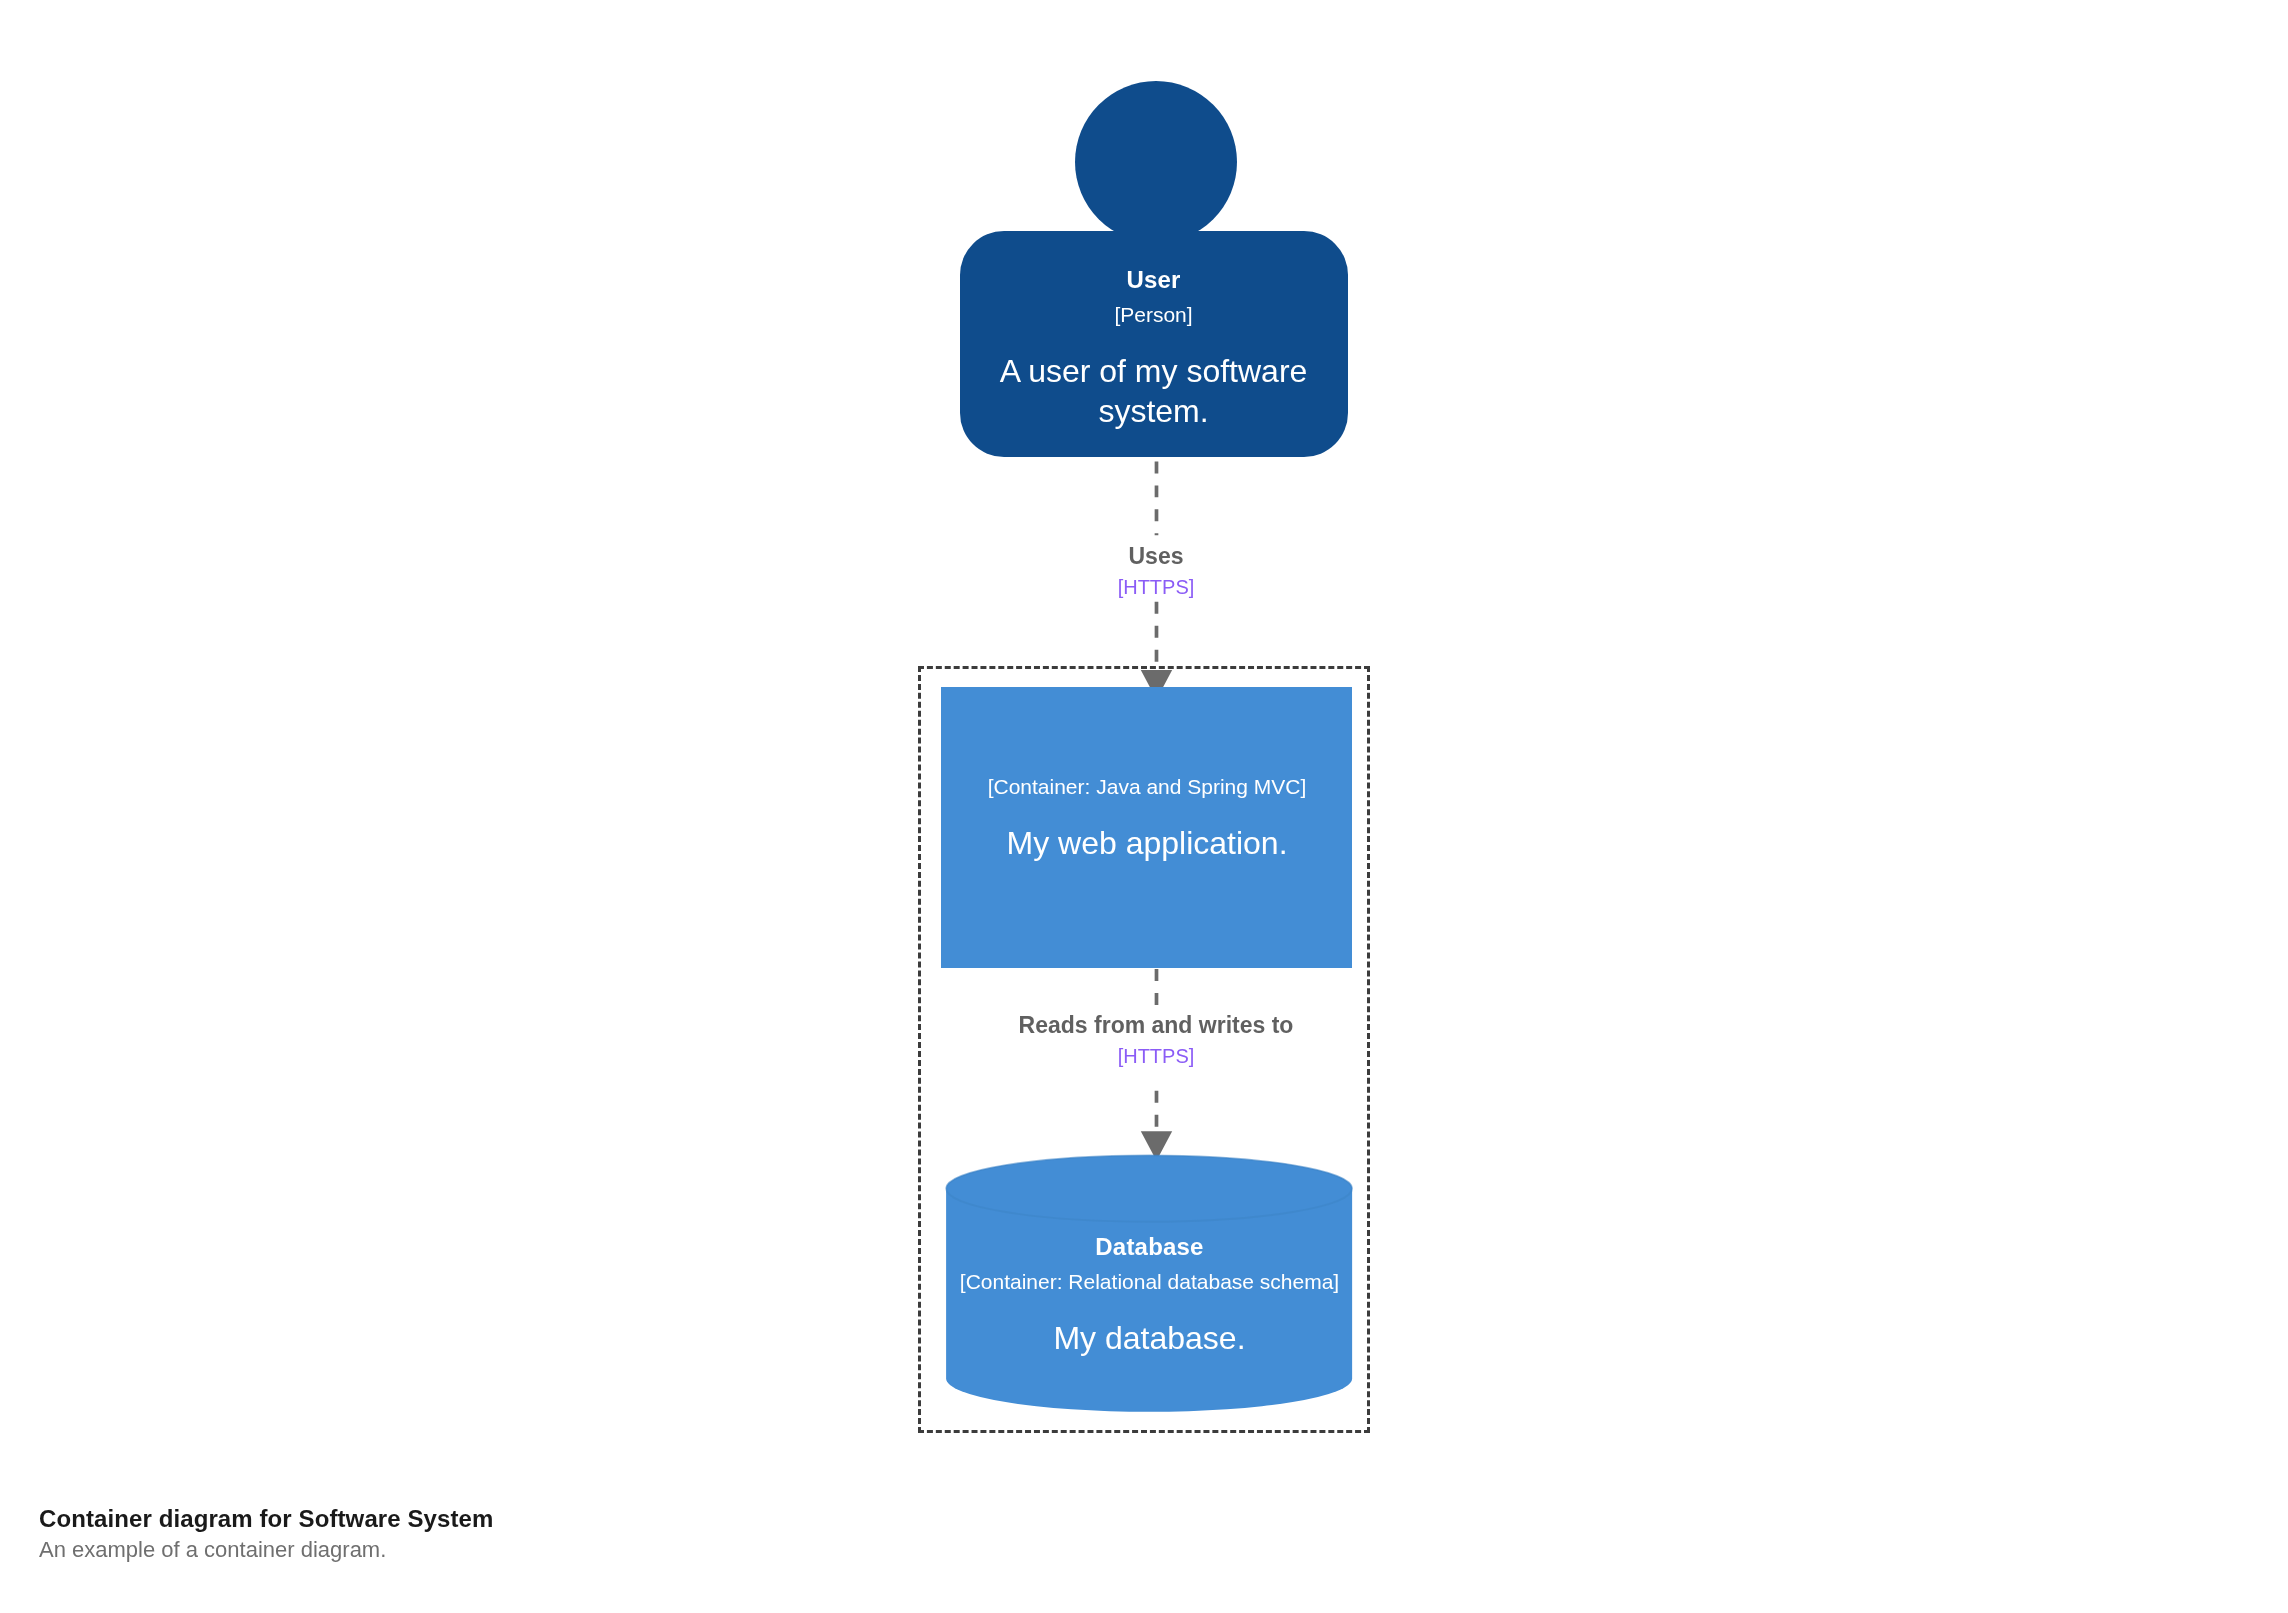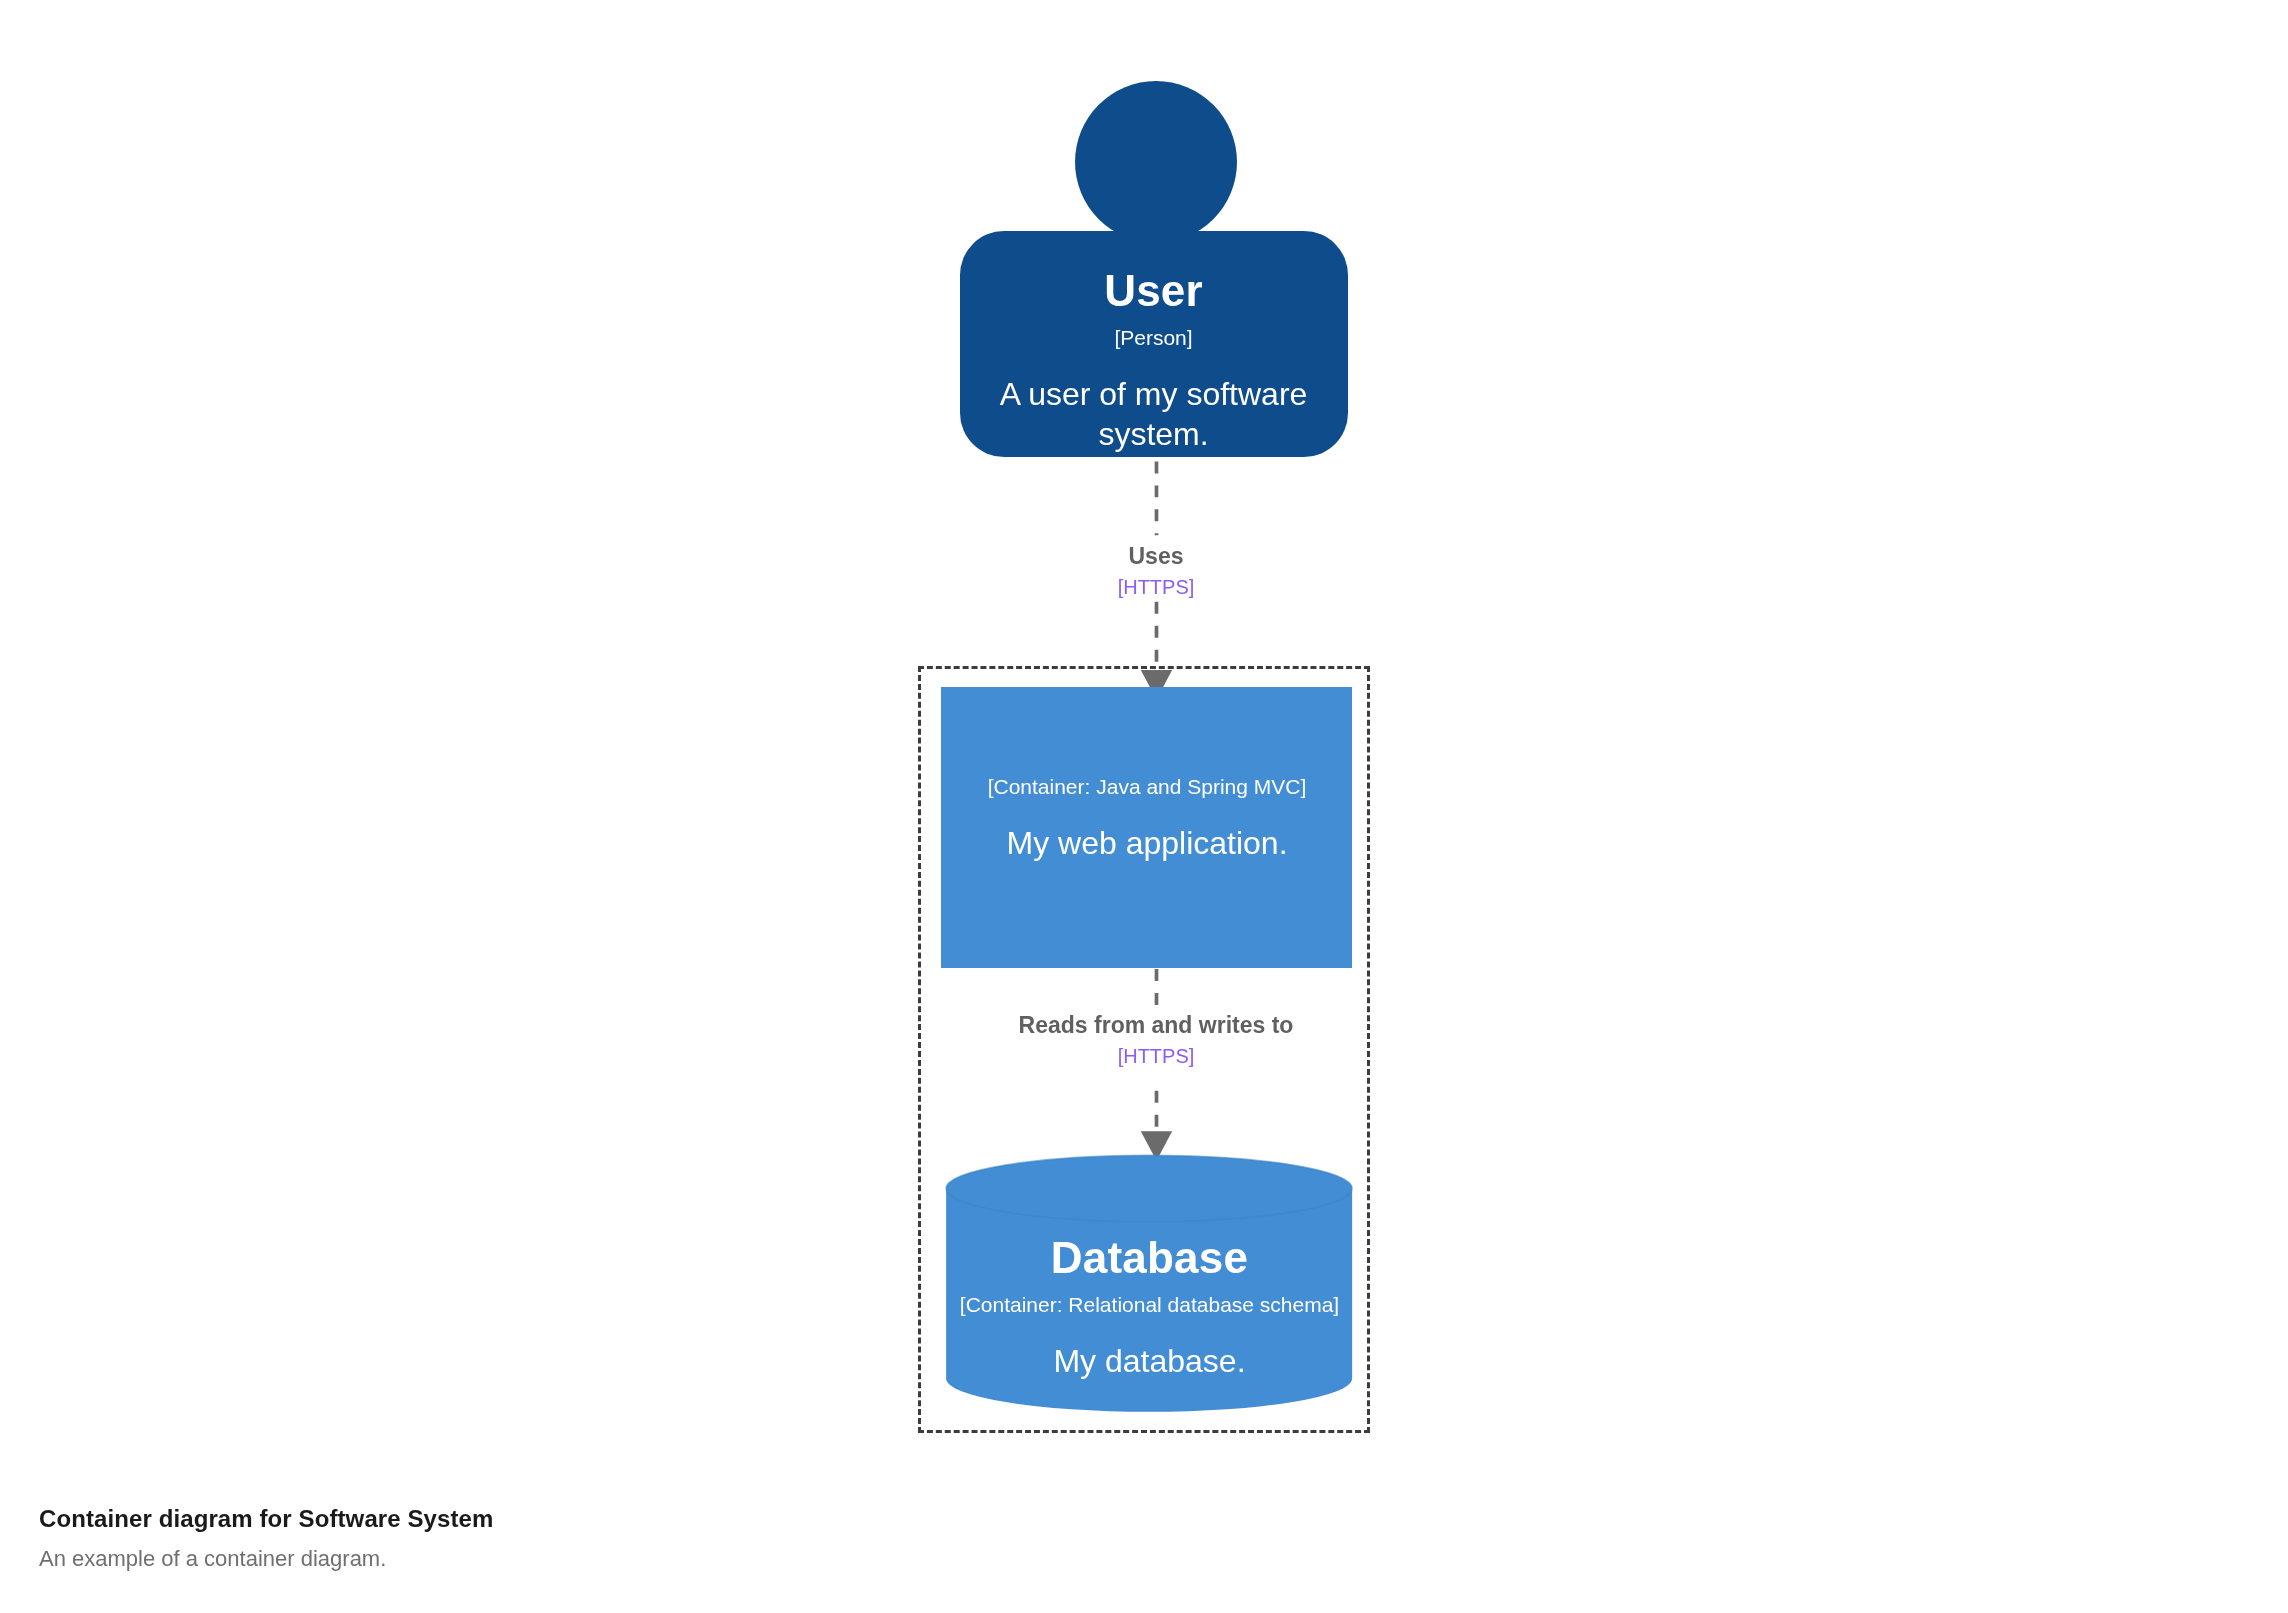--- a/index.html
+++ b/index.html
@@ -27,21 +27,21 @@
   
   .el-text {
     position: absolute;
     text-align: center;
     color: #ffffff;
     pointer-events: none;
     user-select: none;
   }
   .el-name {
     font-weight: bold;
-    font-size: 44px;
+    font-size: 24px;
     line-height: 1.15;
     letter-spacing: 0.2px;
   }
   .el-tech {
     font-size: 21px;
     font-weight: normal;
     line-height: 1.2;
     margin-top: 8.3px;
   }
   .el-desc {
@@ -156,21 +156,21 @@
     line-height: 1.25;
     letter-spacing: 0.1px;
   }
   #caption-description,
   #caption-modified {
     font-size: 22px;
     font-weight: normal;
     color: #6f6f6f;
     line-height: 1.38;
   }
-  #caption-description { margin-top: 10px; }
+  #caption-description { margin-top: 1px; }
 </style>
 </head>
 <body>
 
 <svg id="canvas" viewBox="0 0 2480 1748" xmlns="http://www.w3.org/2000/svg">
   <defs>
     <marker id="arrowhead" markerWidth="11" markerHeight="9" refX="2" refY="4.5" orient="auto" markerUnits="strokeWidth">
       <path d="M0,0 L0,9 L9,4.5 z" fill="#6b6b6b"></path>
     </marker>
   </defs>

